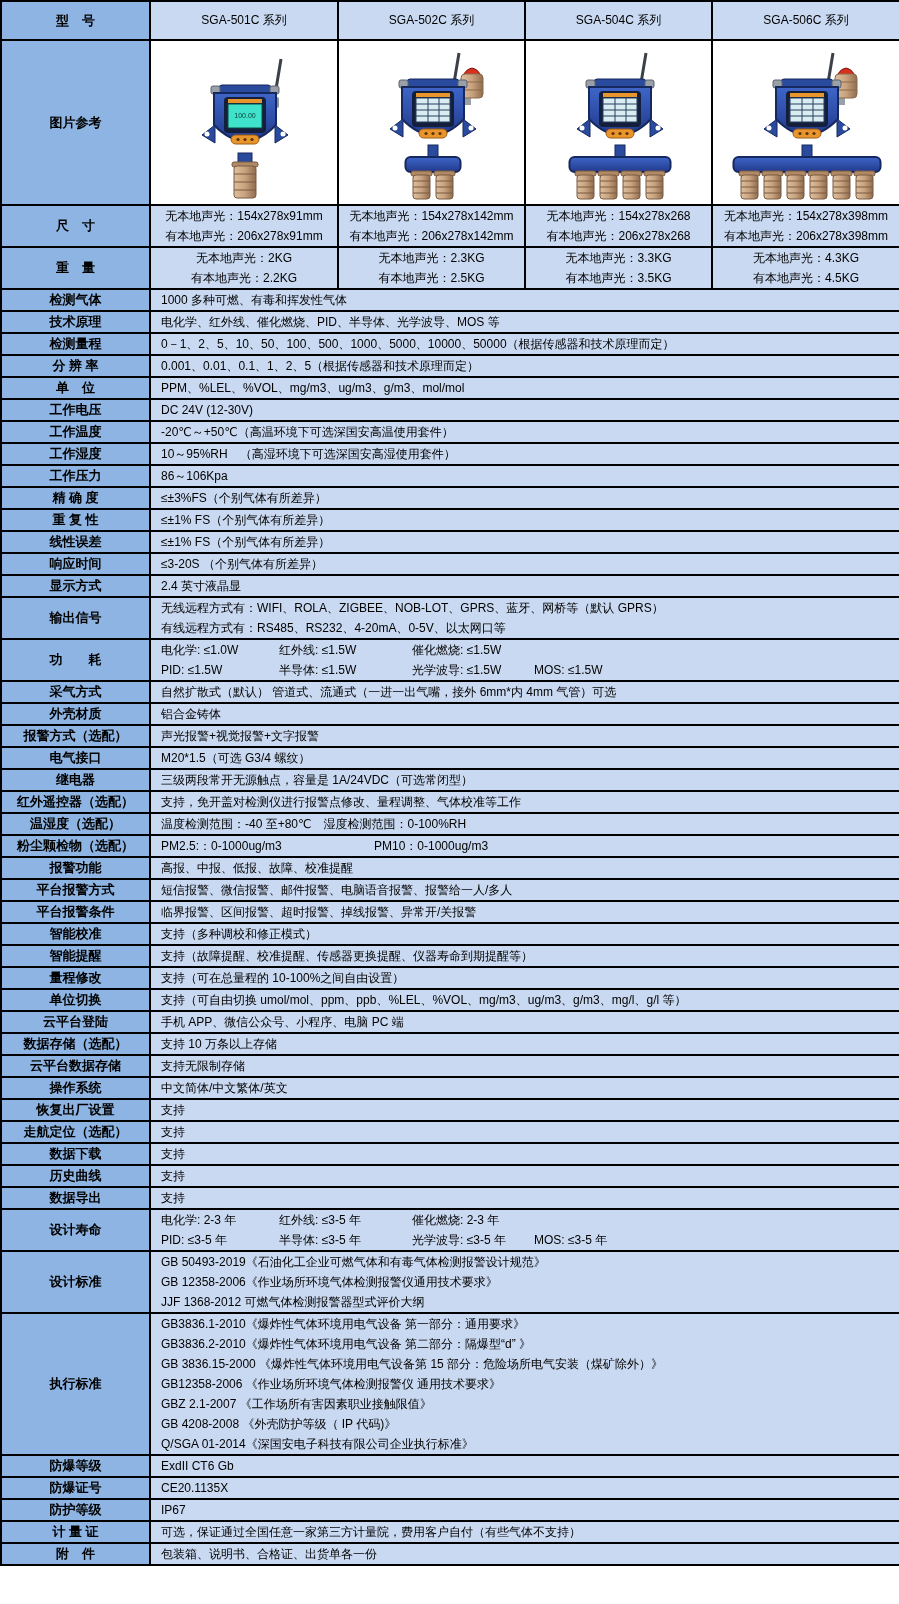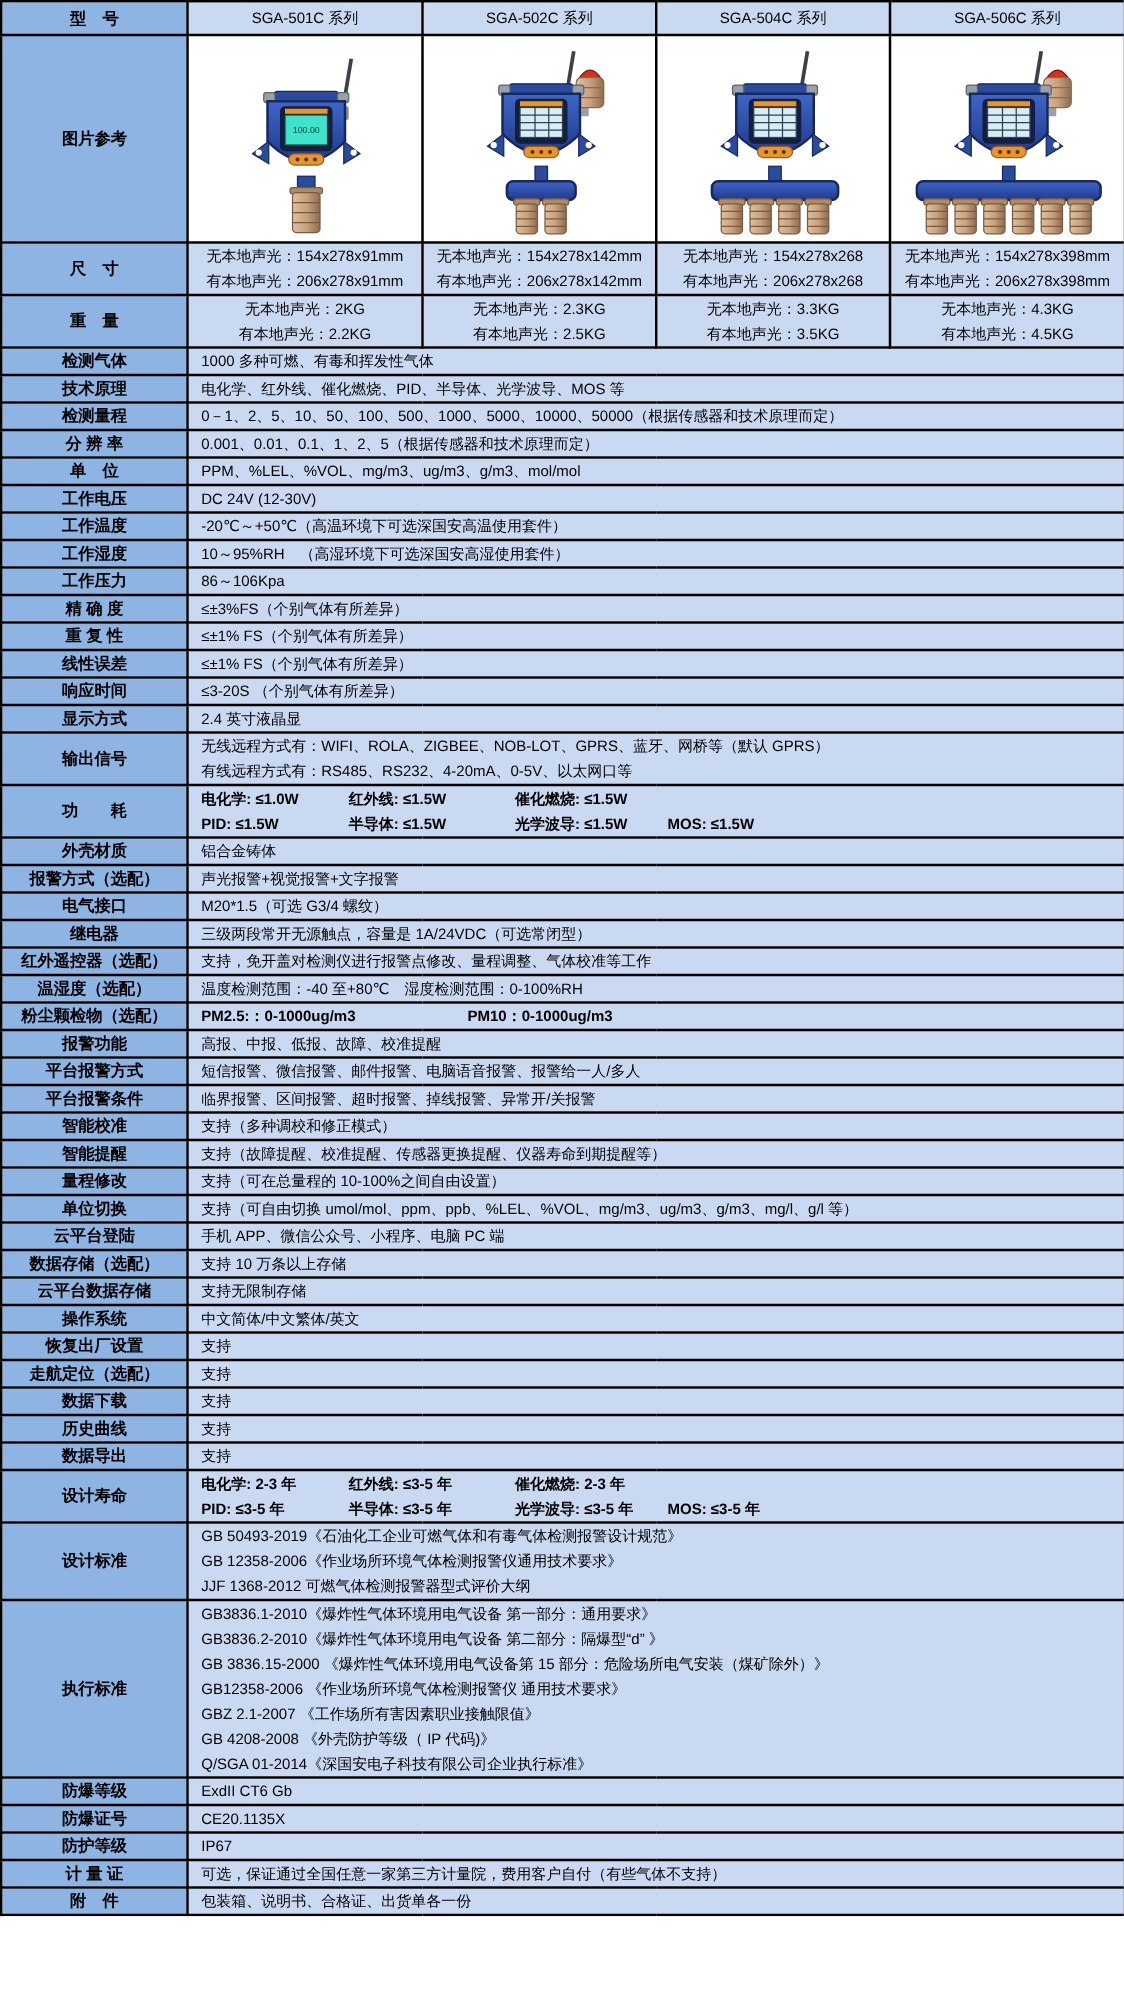--- a/index.html
+++ b/index.html
@@ -5,26 +5,26 @@
   html,body{margin:0;padding:0;background:#fff;}
   body{width:899px;font-family:"Liberation Sans","DejaVu Sans",sans-serif;color:#000;}
   table.spec{border-collapse:collapse;table-layout:fixed;width:899px;}
   table.spec td{border:2px solid #000;overflow:hidden;vertical-align:middle;}
   td.lbl{background:#8DB4E2;text-align:center;font-weight:bold;font-size:13px;line-height:16px;padding:1px 2px;}
   td.val{background:#C9D9F1;font-size:12px;padding:0 4px 0 10px;}
   td.val.ctr{text-align:center;padding:0 2px;}
   td.val.bold{font-weight:normal;}
   td.img-cell{background:#ffffff;text-align:center;padding:0;}
   .line{line-height:20px;white-space:pre-wrap;}
-  .seg{display:inline-block;white-space:pre;font-weight:bold;}
+  .seg{display:inline-block;white-space:pre;}
   .seg:nth-child(1){min-width:106px;}
   .seg:nth-child(2){min-width:133px;margin-left:12px;}
   .seg:nth-child(3){min-width:122px;}
   .cols2 .seg:nth-child(1){min-width:201px;}
-  tr.rh1{height:27px;}
+  tr.rh1{height:39px;}
   tr.rh2{height:41px;}
   tr.rimg{height:161px;}
 </style>
 </head>
 <body>
 
 <table class="spec">
   <colgroup>
     <col style="width:149px">
       <col style="width:188px">
@@ -431,20 +431,26 @@
         </td>
       </tr>
       <tr>
         <td class="lbl">功　　耗</td>
         <td class="val" colspan="4">
           <div class="line cols3"><span class="seg">电化学: ≤1.0W</span><span class="seg">红外线: ≤1.5W</span><span class="seg">催化燃烧: ≤1.5W</span></div>
           <div class="line cols4"><span class="seg">PID: ≤1.5W</span><span class="seg">半导体: ≤1.5W</span><span class="seg">光学波导: ≤1.5W</span><span class="seg">MOS: ≤1.5W</span></div>
         </td>
       </tr>
       <tr>
+        <td class="lbl">采气方式</td>
+        <td class="val" colspan="4">
+          <div class="line">自然扩散式（默认） 管道式、流通式（一进一出气嘴，接外 6mm*内 4mm 气管）可选</div>
+        </td>
+      </tr>
+      <tr>
         <td class="lbl">外壳材质</td>
         <td class="val" colspan="4">
           <div class="line">铝合金铸体</div>
         </td>
       </tr>
       <tr>
         <td class="lbl">报警方式（选配）</td>
         <td class="val" colspan="4">
           <div class="line">声光报警+视觉报警+文字报警</div>
         </td>

